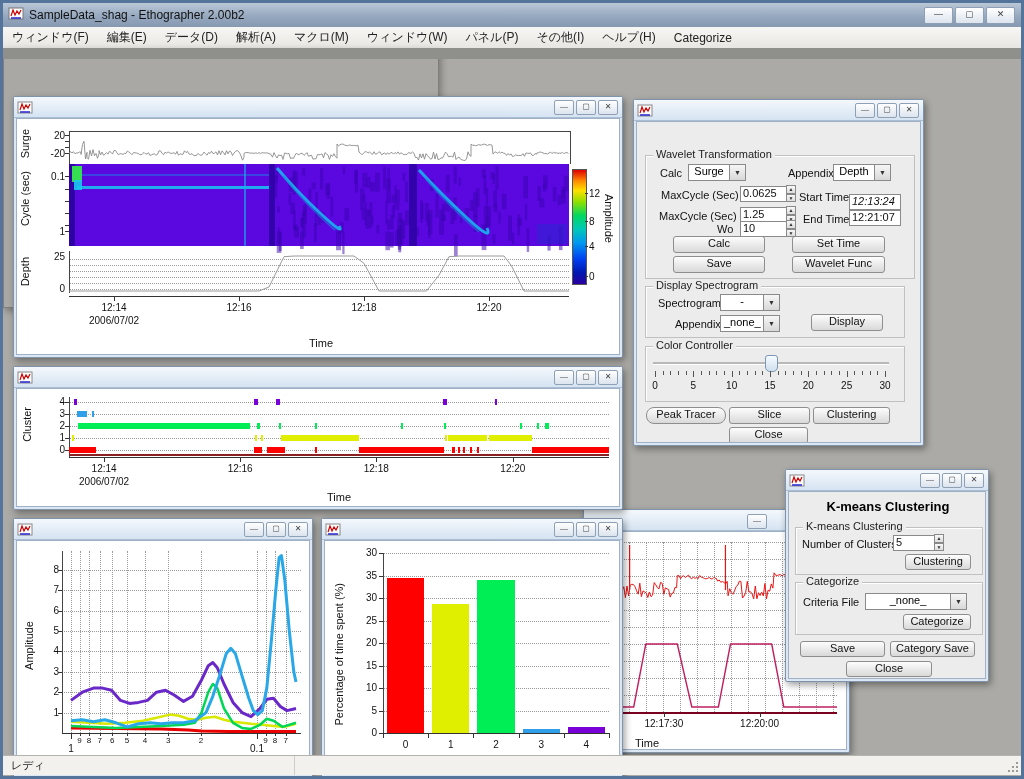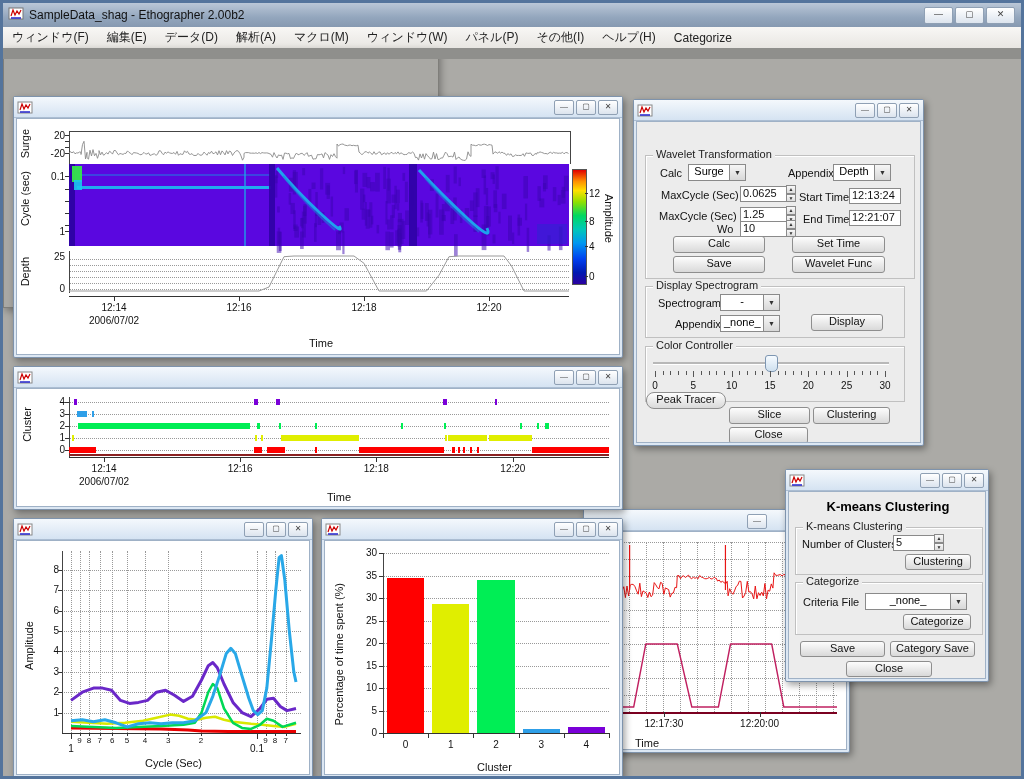--- a/index.html
+++ b/index.html
@@ -646,21 +646,21 @@
             <span class="val">Depth</span>
             <span class="arw">▼</span>
           </div>
           <span class="plabel" style="left: 24px; top: 67px;">MaxCycle (Sec)</span>
           <div class="field" style="left: 103px; top: 64px; width: 42px; height: 14px;">0.0625</div>
           <div class="stepper" style="left: 149px; top: 63px; height: 17px;">
             <div>▲</div>
             <div>▼</div>
           </div>
           <span class="plabel" style="left: 162px; top: 69px;">Start Time</span>
-          <div class="field" style="left: 212px; top: 66px; width: 46px; height: 14px;">12:13:24</div>
+          <div class="field" style="left: 212px; top: 72px; width: 46px; height: 14px; font-style: italic;">12:13:24</div>
           <span class="plabel" style="left: 22px; top: 88px;">MaxCycle (Sec)</span>
           <div class="field" style="left: 103px; top: 85px; width: 42px; height: 14px;">1.25</div>
           <div class="stepper" style="left: 149px; top: 84px; height: 17px;">
             <div>▲</div>
             <div>▼</div>
           </div>
           <span class="plabel" style="left: 166px; top: 91px;">End Time</span>
           <div class="field" style="left: 212px; top: 88px; width: 46px; height: 14px;">12:21:07</div>
           <span class="plabel" style="left: 80px; top: 101px;">Wo</span>
           <div class="field" style="left: 103px; top: 99px; width: 42px; height: 14px;">10</div>
@@ -720,21 +720,21 @@
           <div class="tick" style="left: 232.667px; top: 249px; width: 1px; height: 4px; background: rgb(85, 85, 85);"></div>
           <div class="tick" style="left: 240.333px; top: 249px; width: 1px; height: 4px; background: rgb(85, 85, 85);"></div>
           <div class="tick" style="left: 248px; top: 249px; width: 1px; height: 6px; background: rgb(85, 85, 85);"></div>
           <span class="lbl" style="left: 10px; top: 258px; width: 16px; text-align: center;">0</span>
           <span class="lbl" style="left: 48.3333px; top: 258px; width: 16px; text-align: center;">5</span>
           <span class="lbl" style="left: 86.6667px; top: 258px; width: 16px; text-align: center;">10</span>
           <span class="lbl" style="left: 125px; top: 258px; width: 16px; text-align: center;">15</span>
           <span class="lbl" style="left: 163.333px; top: 258px; width: 16px; text-align: center;">20</span>
           <span class="lbl" style="left: 201.667px; top: 258px; width: 16px; text-align: center;">25</span>
           <span class="lbl" style="left: 240px; top: 258px; width: 16px; text-align: center;">30</span>
-          <div class="btn" style="left: 9px; top: 270px; width: 78px; height: 15px; border-radius: 8px;">Peak Tracer</div>
+          <div class="btn" style="left: 9px; top: 285px; width: 78px; height: 15px; border-radius: 8px;">Peak Tracer</div>
           <div class="btn" style="left: 92px; top: 285px; width: 79px; height: 15px;">Slice</div>
           <div class="btn" style="left: 176px; top: 285px; width: 75px; height: 15px;">Clustering</div>
           <div class="btn" style="left: 92px; top: 305px; width: 77px; height: 15px;">Close</div>
         </div>
       </div>
       <div class="gwin panel" style="left: 782px; top: 421px; width: 202px; height: 211px;">
         <div class="tb">
           <span style="display: inline-block; width: 15px; height: 13px;"><svg width="15" height="13" style="position:static">
               <rect x="0" y="1" width="14" height="11" fill="#fff" stroke="#888"></rect>
               <path d="M2,9 L4,3 6,8 8,4 10,7 12,3" stroke="#c00" fill="none" stroke-width="1.2"></path>
@@ -766,13 +766,17 @@
             <span class="arw">▼</span>
           </div>
           <div class="btn" style="left: 114px; top: 122px; width: 66px; height: 14px;">Categorize</div>
           <div class="btn" style="left: 11px; top: 149px; width: 83px; height: 14px;">Save</div>
           <div class="btn" style="left: 101px; top: 149px; width: 83px; height: 14px;">Category Save</div>
           <div class="btn" style="left: 57px; top: 169px; width: 84px; height: 14px;">Close</div>
         </div>
       </div>
     </div>
 
+  <div id="statusbar" class="abs">
+    <span class="cell1">レディ</span>
+    <span class="grip"></span>
+  </div>
 </div>
 
 </body></html>

